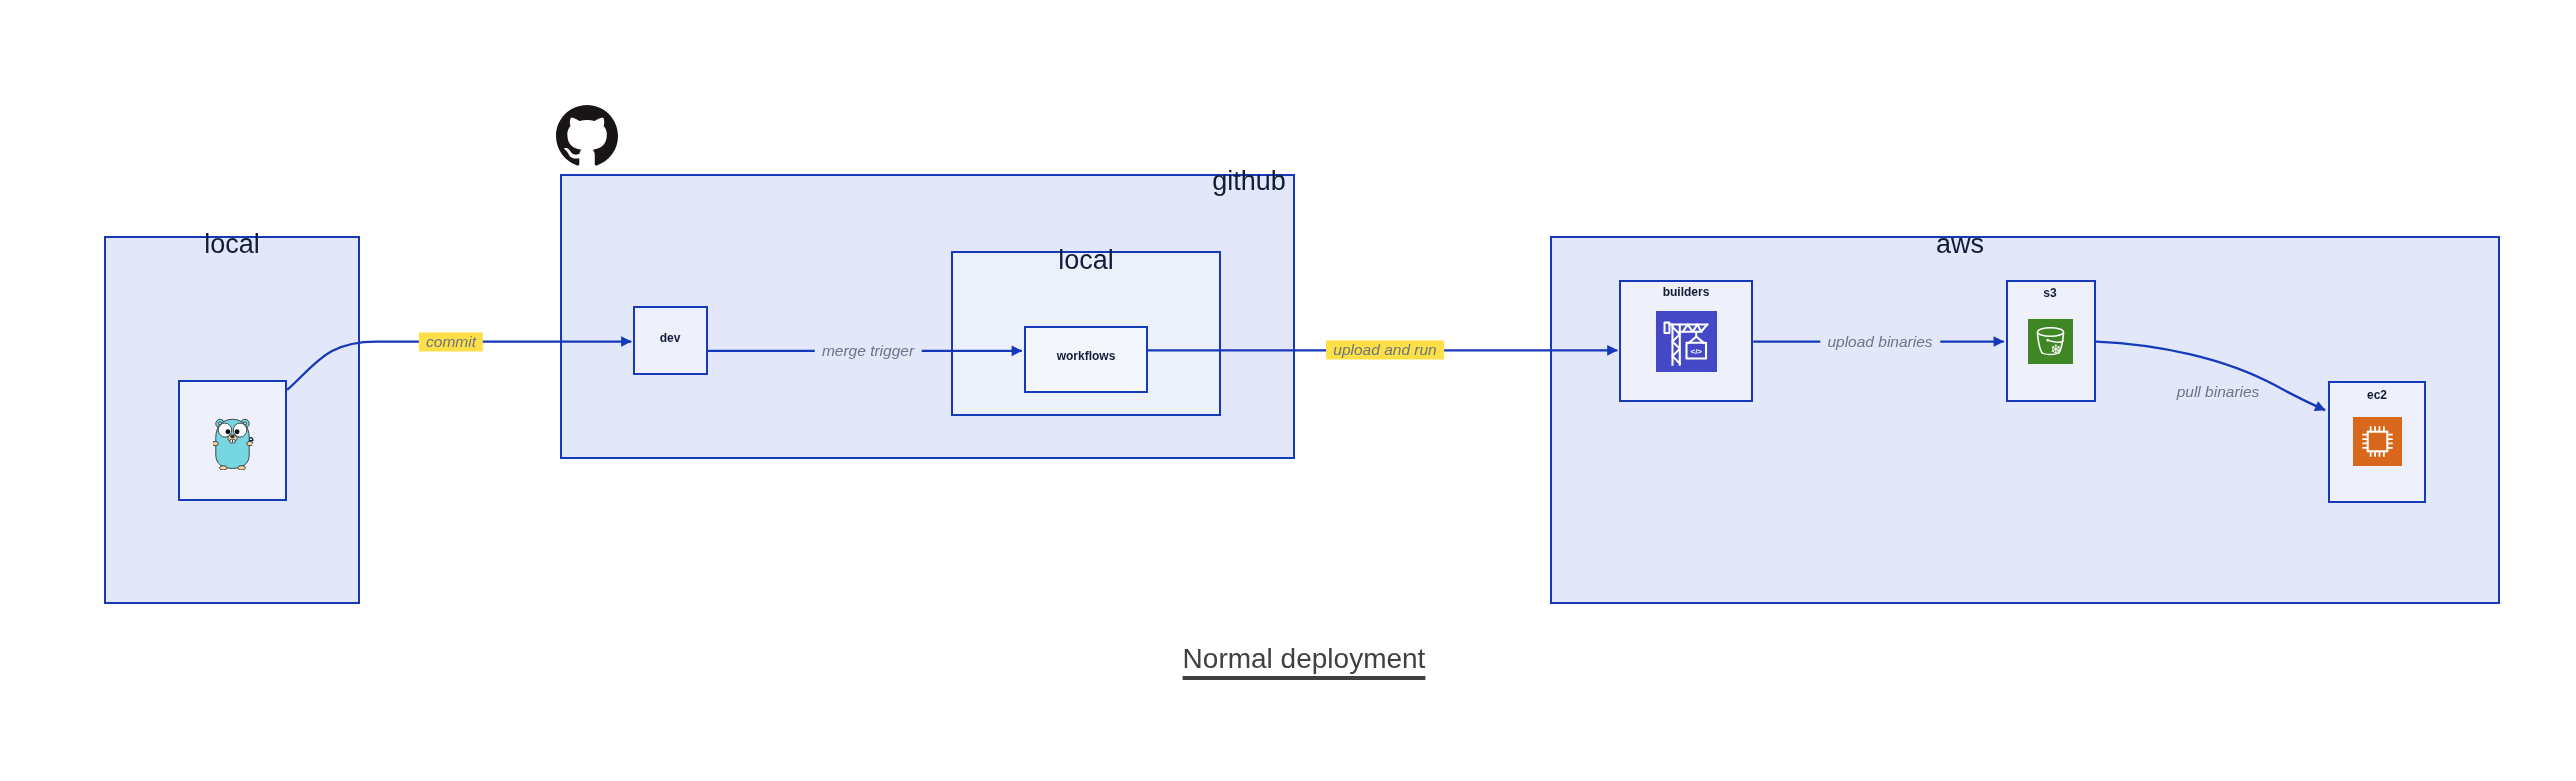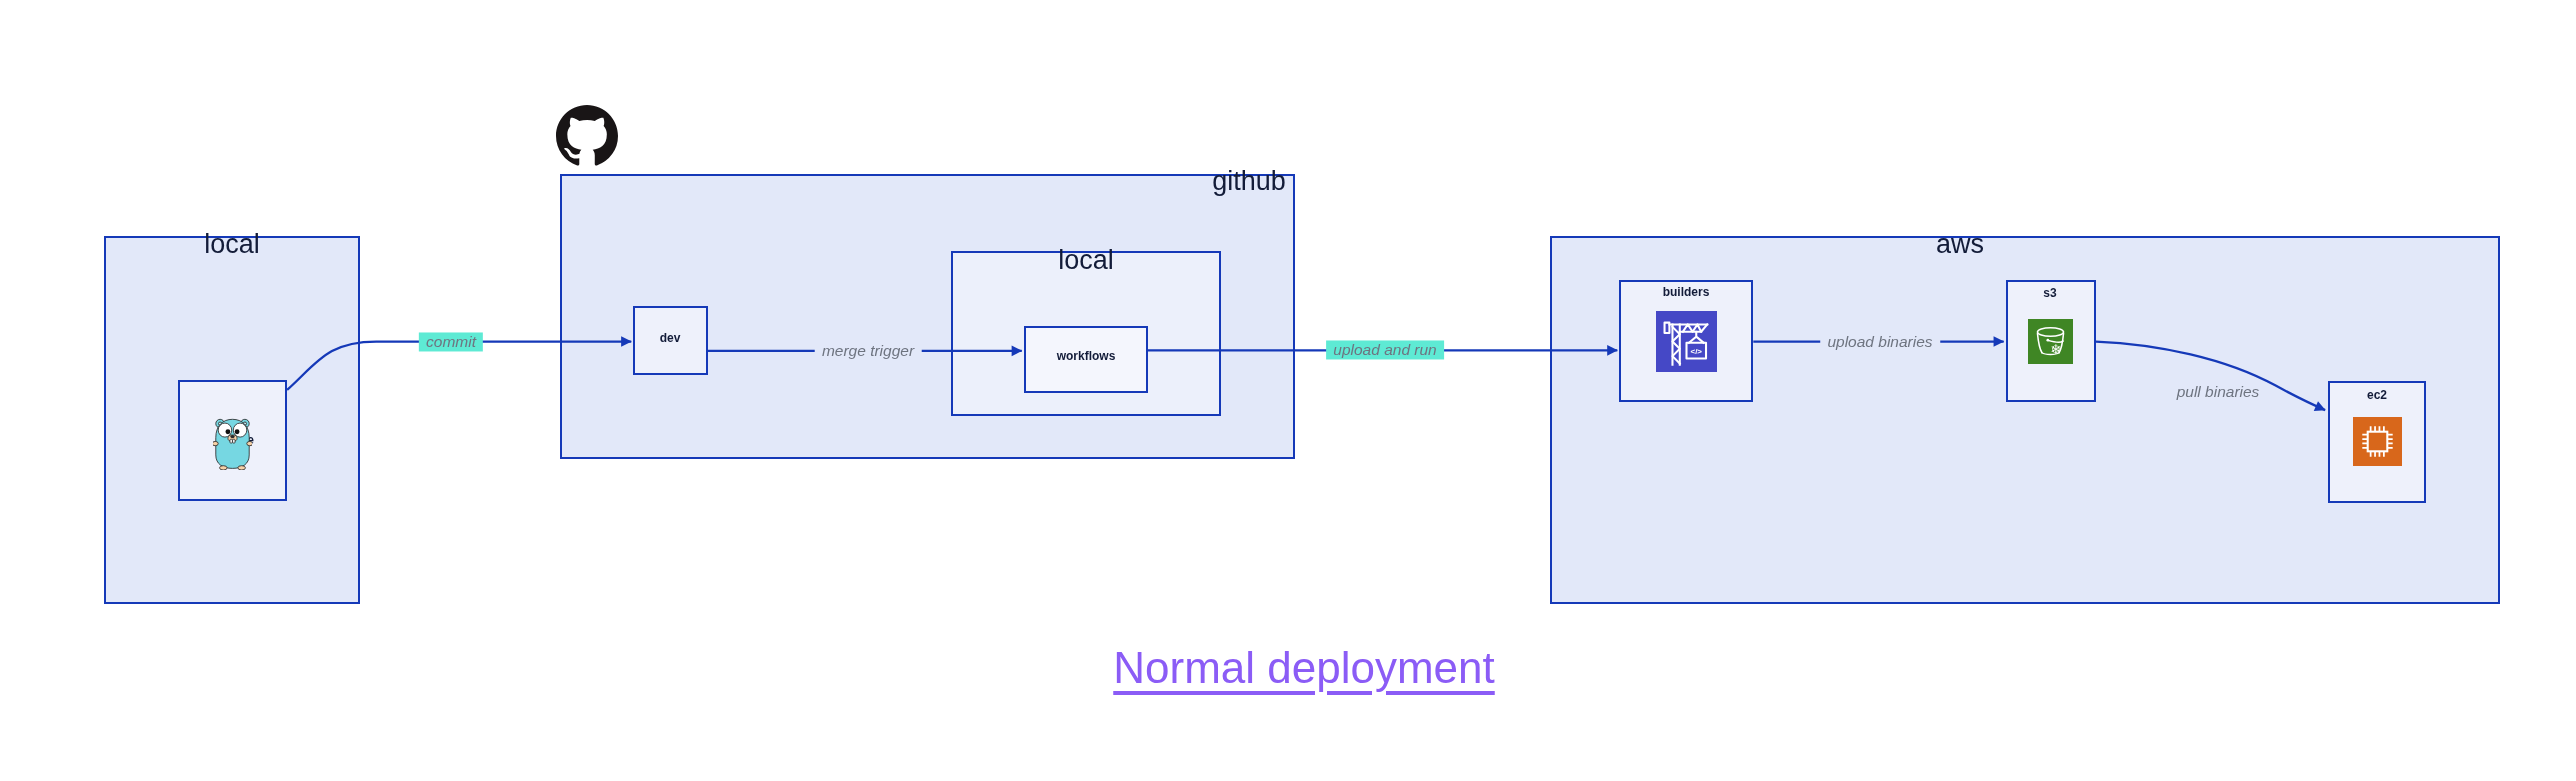--- a/index.html
+++ b/index.html
@@ -23,28 +23,28 @@
   }
   .nlabel {
     position:absolute; transform:translateX(-50%);
     font-size:12px; font-weight:700; color:#131c39; white-space:nowrap; line-height:1.1;
   }
   .elabel {
     position:absolute; transform:translate(-50%,-50%);
     font-size:15.5px; font-style:italic; color:#6e7480; white-space:nowrap;
     padding:1px 7.2px; line-height:1.1;
   }
-  .bg-white { background:#5eead4; }
+  .bg-white { background:#fde047; }
   .bg-peri  { background:#e2e8f9; }
   #edges { position:absolute; left:0; top:0; }
   .edge { stroke:#1539b8; stroke-width:4.5; fill:none; }
   .icon { position:absolute; }
   .title {
     position:absolute; left:1304px; top:643px; transform:translateX(-50%);
-    font-size:44px; color:#8b5cf6; white-space:nowrap;
+    font-size:28px; color:#404040; white-space:nowrap;
     text-decoration:underline; text-decoration-thickness:3.6px; text-underline-offset:8.2px;
   }
 </style>
 </head>
 <body>
 
 <div id="canvas">
 
   <div class="container" style="left:104px; top:236px; width:256px; height:368px;"></div>
   <div class="container" style="left:560px; top:174px; width:735px; height:285px;"></div>

